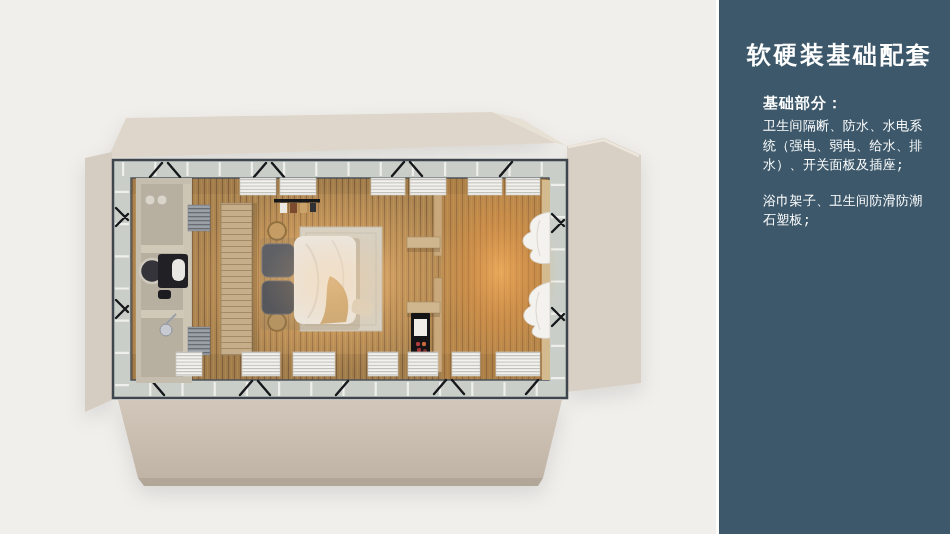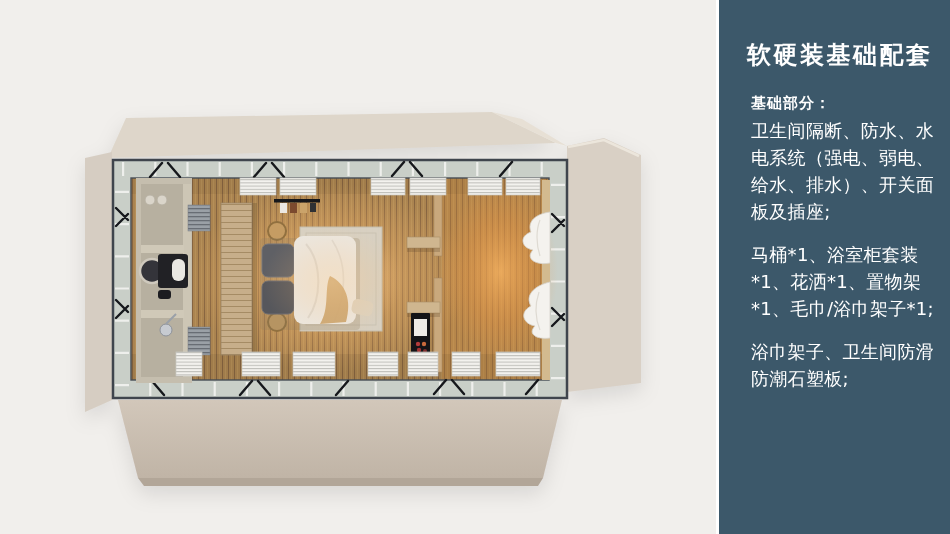--- a/index.html
+++ b/index.html
@@ -29,26 +29,26 @@
     position:absolute;right:0;top:0;width:234px;height:534px;
     background:var(--c-sidebar_bg);
     border-left:3px solid var(--c-divider);
     color:var(--c-sidebar_text);
     padding:40px 15px 0 28px;
   }
   .sidebar .title{
     font-size:24px;font-weight:bold;letter-spacing:2.5px;
     margin:0 0 24px 0;line-height:1.25;white-space:nowrap;
   }
-  .section{margin:0 0 16px 4px;}
+  .section{margin:0 0 16px 16px;font-family:Liberation Mono, monospace;}
   .section .heading{
     font-size:15px;font-weight:bold;letter-spacing:1px;margin:0 0 4px 0;
   }
   .section .body{
-    font-size:18px;line-height:1.5;letter-spacing:.3px;margin:0;
+    font-size:13px;line-height:1.5;letter-spacing:.3px;margin:0;
   }
 </style>
 </head>
 <body>
 
 <div class="stage">
 
   <div class="render-panel">
     <svg viewBox="0 0 716 534" xmlns="http://www.w3.org/2000/svg">
       <defs>
@@ -219,21 +219,20 @@
     <div class="section">
       <p class="heading">基础部分：</p>
       <p class="body">卫生间隔断、防水、水电系统（强电、弱电、给水、排水）、开关面板及插座;</p>
     </div>
 
     <div class="section">
     </div>
 
 
     <div class="section">
-      <p class="body">马桶*1、浴室柜套装*1、花洒*1、置物架*1、毛巾/浴巾架子*1;</p>
     </div>
 
     <div class="section">
       <p class="body">浴巾架子、卫生间防滑防潮石塑板;</p>
     </div>
   </aside>
 
 </div>
 
 </body></html>

